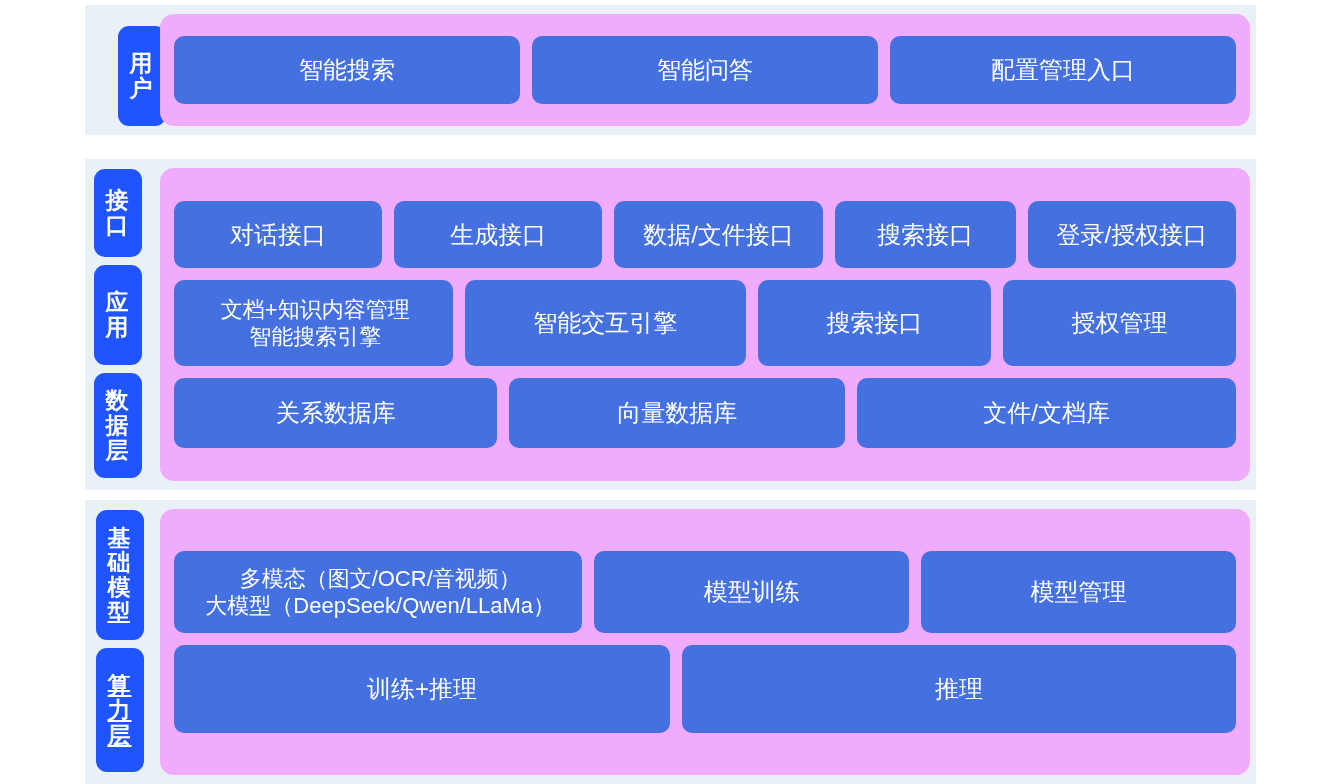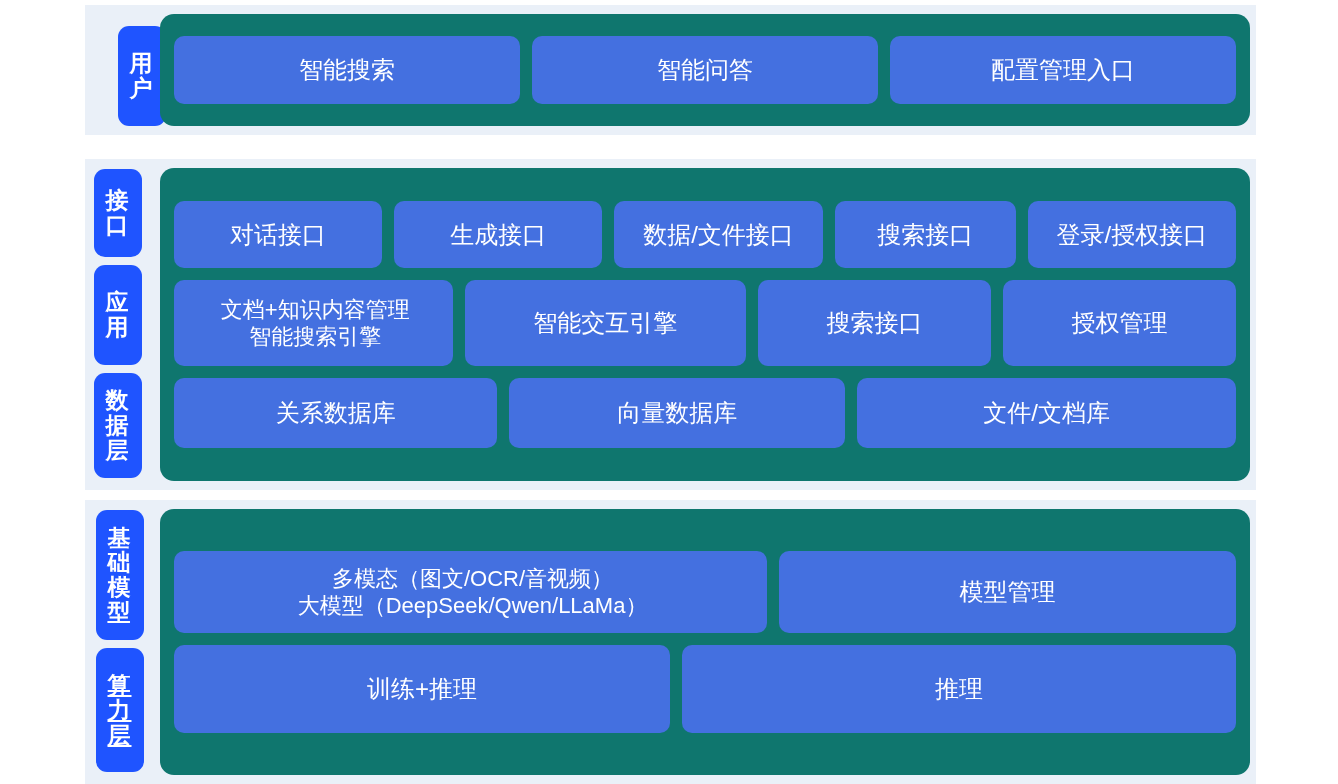--- a/index.html
+++ b/index.html
@@ -58,21 +58,21 @@
     justify-content: center;
     text-align: center;
     box-sizing: border-box;
     padding: 4px 2px;
     word-break: break-all;
   }
 
   
   .card {
     flex: 1 1 auto;
-    background: #0f766e;
+    background: #f0abfc;
     border-radius: 14px;
     margin: 9px 6px 9px 10px;
     padding: 12px 14px;
     box-sizing: border-box;
     display: flex;
     flex-direction: column;
     justify-content: center;
     gap: 12px;
   }
   .row {
@@ -177,20 +177,21 @@
   <div class="section" id="section-base">
     <div class="label-col">
       <div class="layer-label l1">基础模型</div>
       <div class="layer-label l2">算力层</div>
     </div>
     <div class="card">
 
       <div class="row row-model">
         <div class="box two-line" style="flex:1.3">多模态（图文/OCR/音视频）
 大模型（DeepSeek/Qwen/LLaMa）</div>
+        <div class="box" style="flex:1">模型训练</div>
         <div class="box" style="flex:1">模型管理</div>
       </div>
 
       <div class="row row-power">
         <div class="box" style="flex:1">训练+推理</div>
         <div class="box" style="flex:1.12">推理</div>
       </div>
 
     </div>
   </div>

